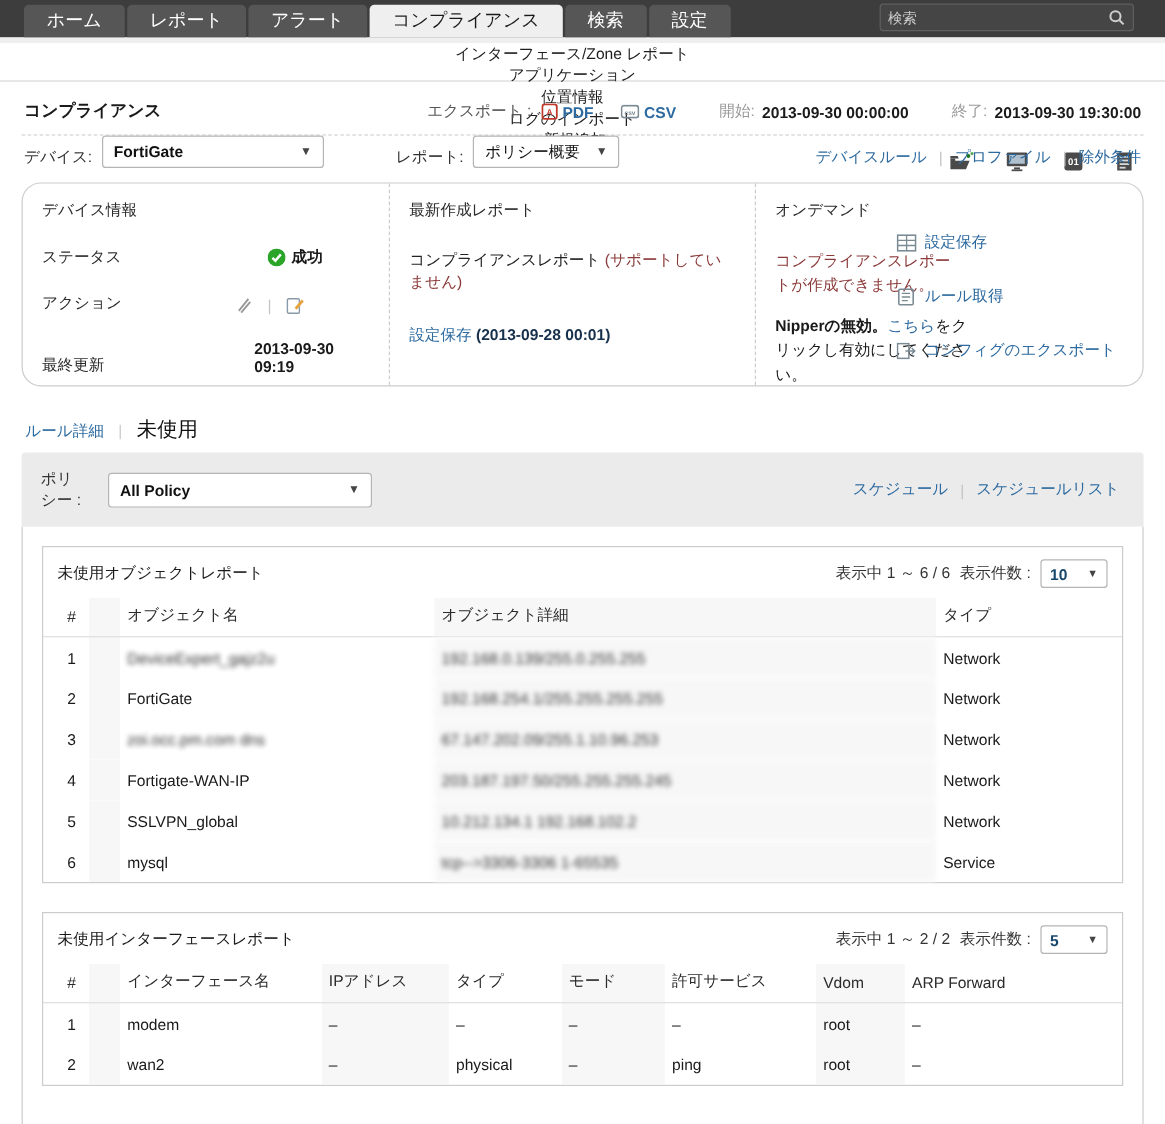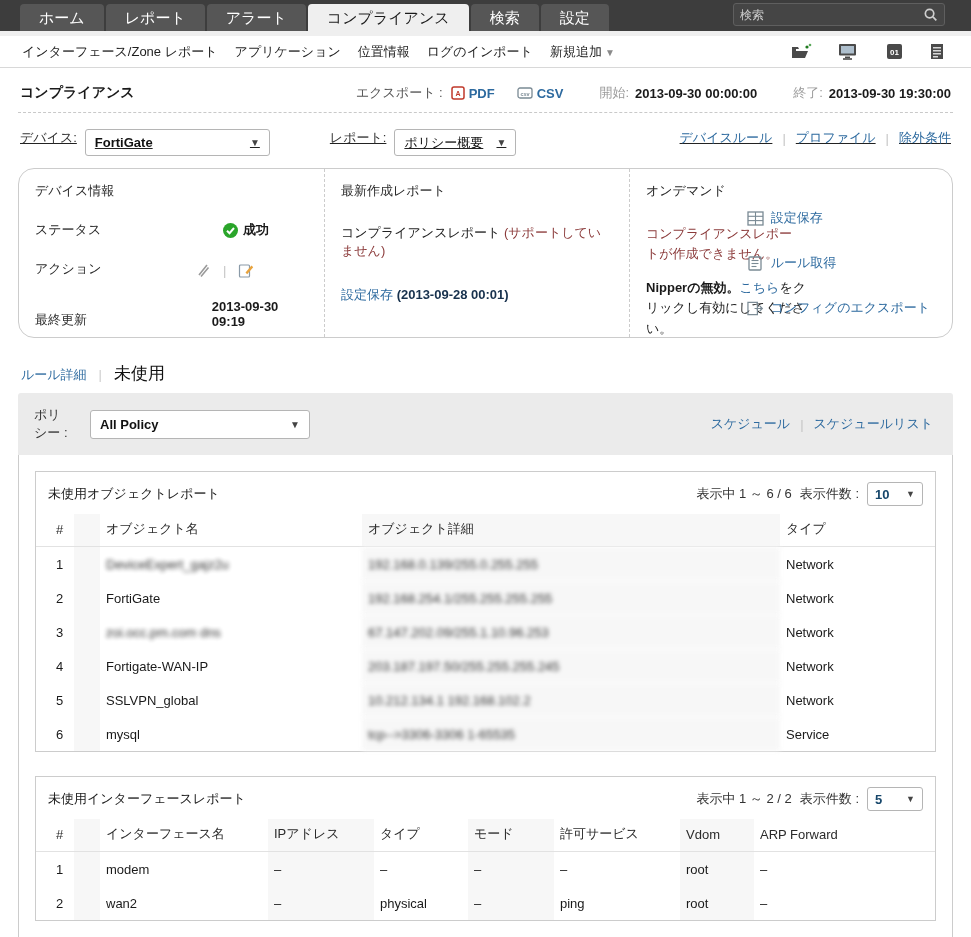--- a/index.html
+++ b/index.html
@@ -14,41 +14,41 @@
   .tab.active { background:#efefef; color:#1a1a1a; }
   .searchbox { position:absolute; right:26px; top:3px; width:212px; height:23px;
     background:#454545; border:1px solid #5f5f5f; border-radius:3px;
     display:flex; align-items:center; padding:0 6px; }
   .searchbox input { flex:1; background:transparent; border:none; outline:none;
     color:#e3e3e3; font-size:12px; font-family:inherit; }
   .searchbox input::placeholder { color:#cfcfcf; }
 
   .strip { height:5px; background:#efefef; }
   .subbar { height:32px; background:#fff; border-bottom:1px solid #d8d8d8;
-    display:flex; align-items:center; padding:0 22px; }
+    display:flex; align-items:center; padding:0 22px;flex-direction:column; }
   .subbar .navlink { margin-right:17px; color:#1e1e1e; cursor:pointer; white-space:nowrap; }
   .addmenu { color:#1e1e1e; cursor:pointer; }
   .addmenu .arrow { color:#8a8a8a; font-size:10px; margin-left:3px; }
   .subicons { margin-left:auto; display:flex; align-items:center; gap:26px; padding-right:4px; }
   .subicons .sicon { width:22px; height:18px; cursor:pointer; display:inline-flex; }
 
   
   .page { padding:0 18px; }
   .titlerow { display:flex; align-items:center; padding:16px 2px 10px 2px;
     border-bottom:1px dashed #c9c9c9; }
   .pagetitle { font-size:14px; font-weight:bold; color:#1a1a1a; }
   .exportgrp { margin-left:auto; display:flex; align-items:center; gap:8px; }
   .exportlabel { color:#555; }
   .explink { color:#2d6a9f; cursor:pointer; display:inline-flex; align-items:center; gap:4px; font-weight:bold; }
   .rangegrp { display:flex; align-items:center; gap:6px; margin-left:28px; white-space:nowrap; }
   .rangelabel { color:#9a9a9a; }
   .rangeval { font-weight:bold; color:#1a1a1a; }
 
   
-  .controls { display:flex; align-items:flex-start; margin-top:16px; padding:0 2px;text-decoration:underline; }
+  .controls { display:flex; align-items:flex-end; padding:0 2px; }
   .ctl-label { color:#333; margin-right:8px; white-space:nowrap; }
   .select { border:1px solid #b5b5b5; border-radius:3px; background:#fff; height:27px;
     display:inline-flex; align-items:center; justify-content:space-between;
     padding:0 9px; cursor:pointer; color:#111; }
   .select .arrow { color:#444; font-size:10px; margin-left:10px; }
   .sel-device { width:185px; font-weight:bold; margin-right:60px; }
   .sel-report { width:122px; }
   .ctl-links { margin-left:auto; display:flex; align-items:center; gap:10px; }
   .bluelink { color:#2d6a9f; cursor:pointer; white-space:nowrap; }
   .sep { color:#c4c4c4; }

